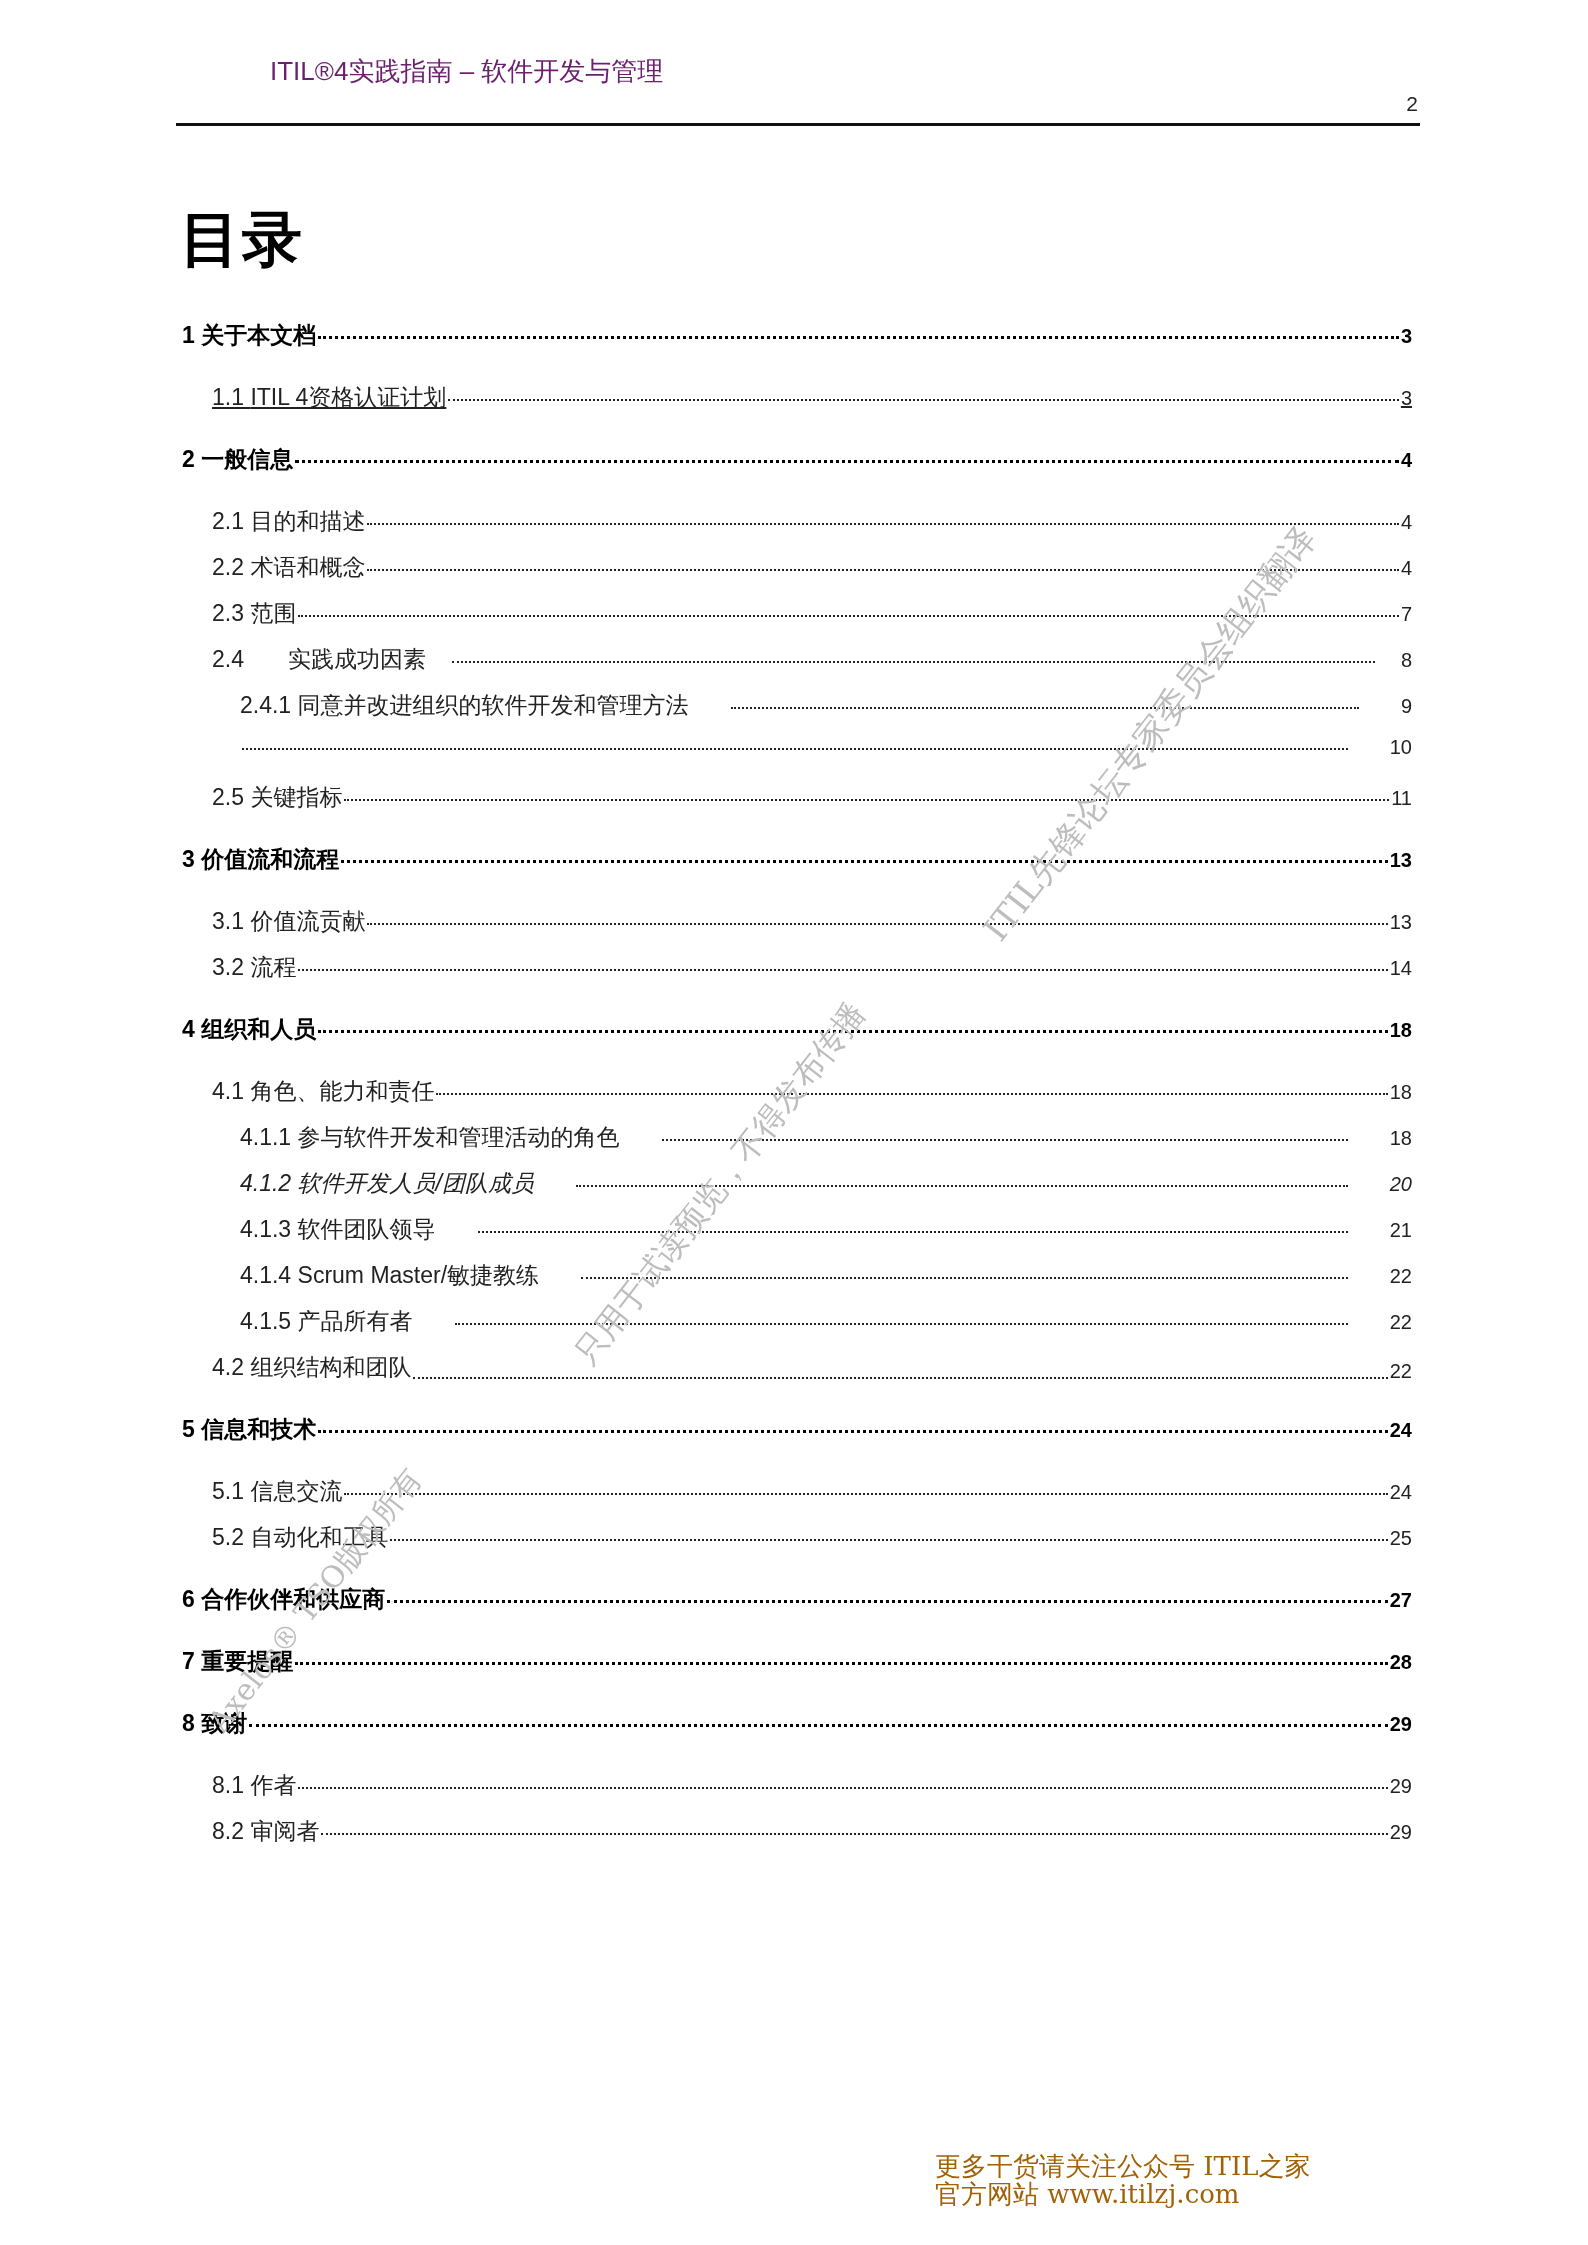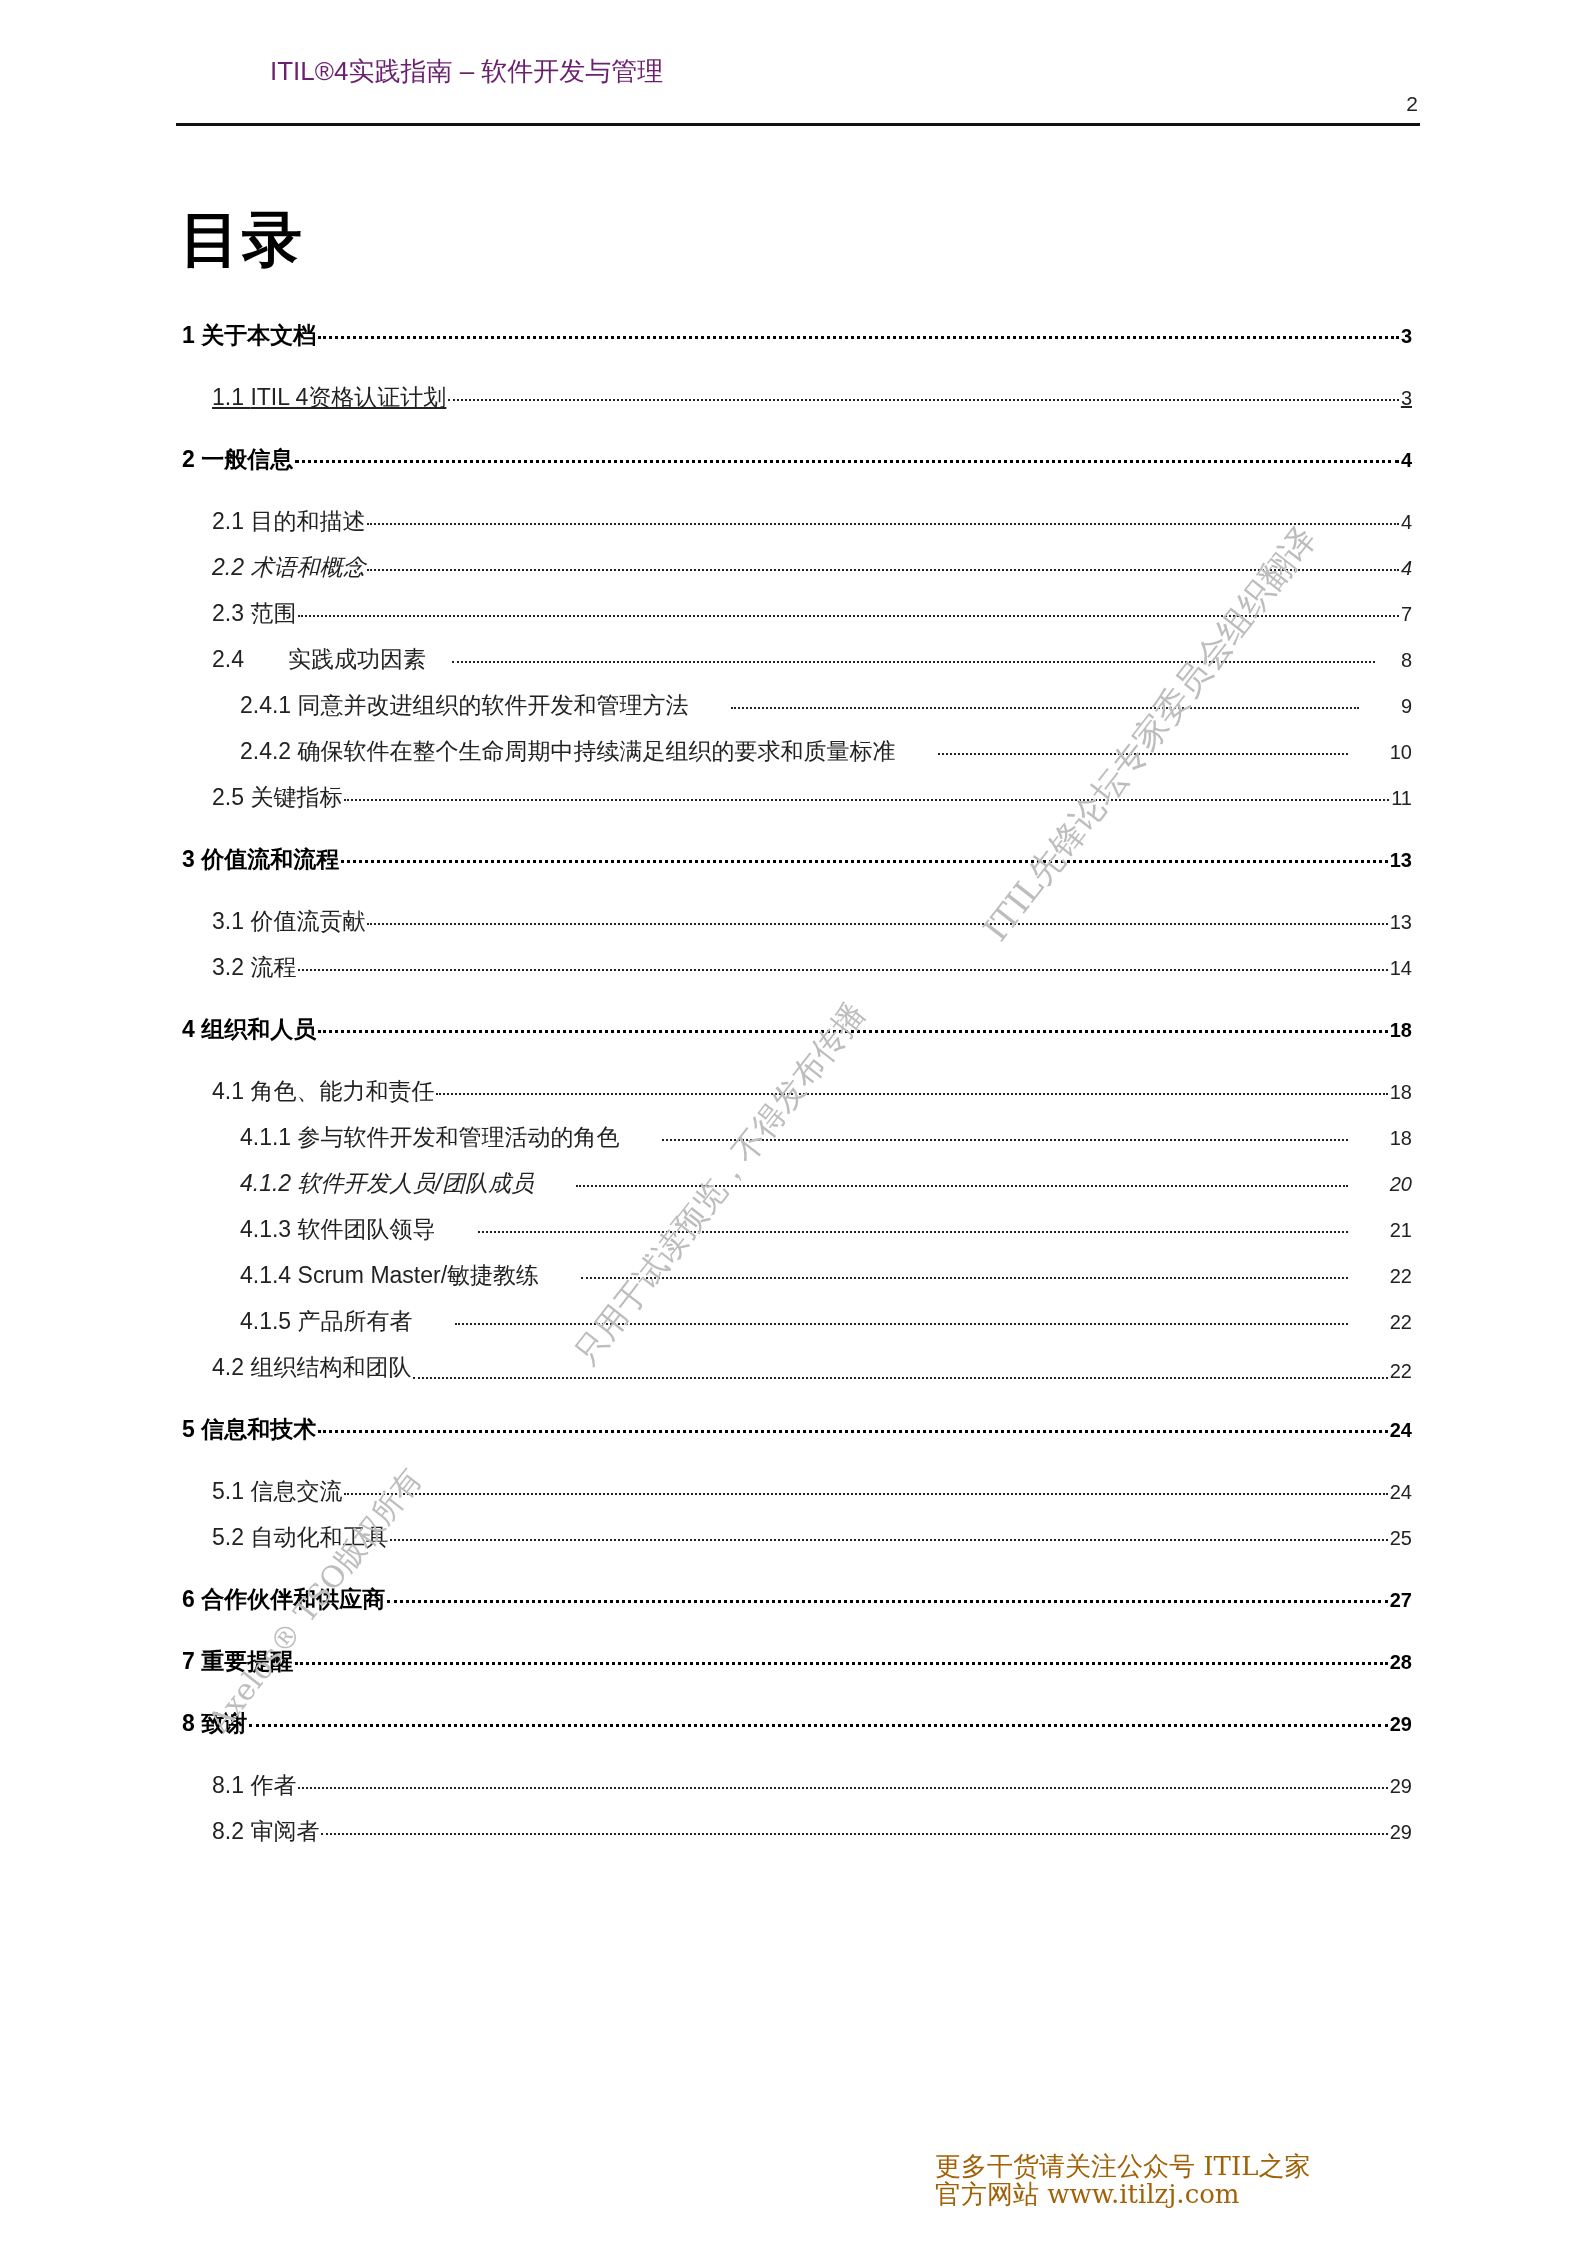--- a/index.html
+++ b/index.html
@@ -81,42 +81,41 @@
       <div class="toc-row lvl1" style="top: 124px;">
         <span class="label"><span>2</span><span> </span><span>一般信息</span></span>
         <span class="leader"></span>
         <span class="pg">4</span>
       </div>
       <div class="toc-row lvl2" style="top: 186px;">
         <span class="label"><span>2.1</span><span> </span><span>目的和描述</span></span>
         <span class="leader"></span>
         <span class="pg">4</span>
       </div>
-      <div class="toc-row lvl2" style="top: 232px; font-style: italic;">
+      <div class="toc-row lvl2" style="top: 232px;">
         <span class="label"><span>2.2</span><span> </span><span>术语和概念</span></span>
         <span class="leader"></span>
         <span class="pg">4</span>
       </div>
       <div class="toc-row lvl2" style="top: 278px;">
         <span class="label"><span>2.3</span><span> </span><span>范围</span></span>
         <span class="leader"></span>
         <span class="pg">7</span>
       </div>
       <div class="toc-row lvl2" style="top: 324px; gap: 24px;">
         <span class="label"><span>2.4</span><span class="gap"></span><span>实践成功因素</span></span>
         <span class="leader"></span>
         <span class="pg">8</span>
       </div>
       <div class="toc-row lvl3" style="top: 370px;">
         <span class="label"><span>2.4.1</span><span> </span><span>同意并改进组织的软件开发和管理方法</span></span>
         <span class="leader"></span>
         <span class="pg">9</span>
       </div>
       <div class="toc-row lvl3" style="top: 416px;">
-        <span class="label"><span>2.4.2</span><span> </span><span>确保软件在整个生命周期中持续满足组织的要求和质量标准</span></span>
         <span class="leader"></span>
         <span class="pg">10</span>
       </div>
       <div class="toc-row lvl2" style="top: 462px;">
         <span class="label"><span>2.5</span><span> </span><span>关键指标</span></span>
         <span class="leader"></span>
         <span class="pg">11</span>
       </div>
       <div class="toc-row lvl1" style="top: 524px;">
         <span class="label"><span>3</span><span> </span><span>价值流和流程</span></span>

